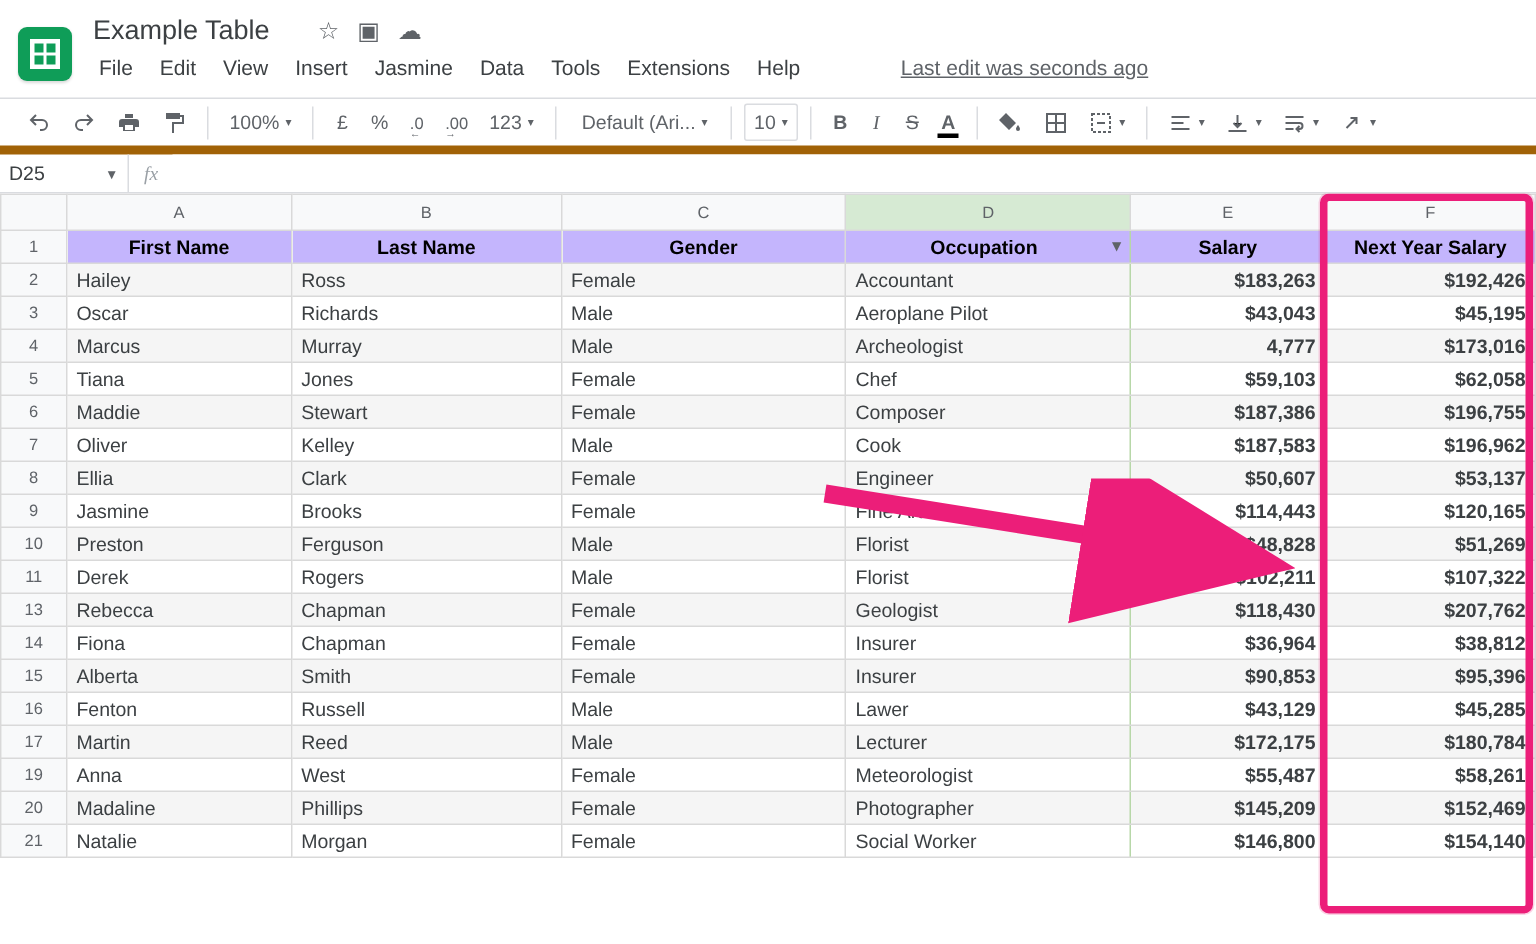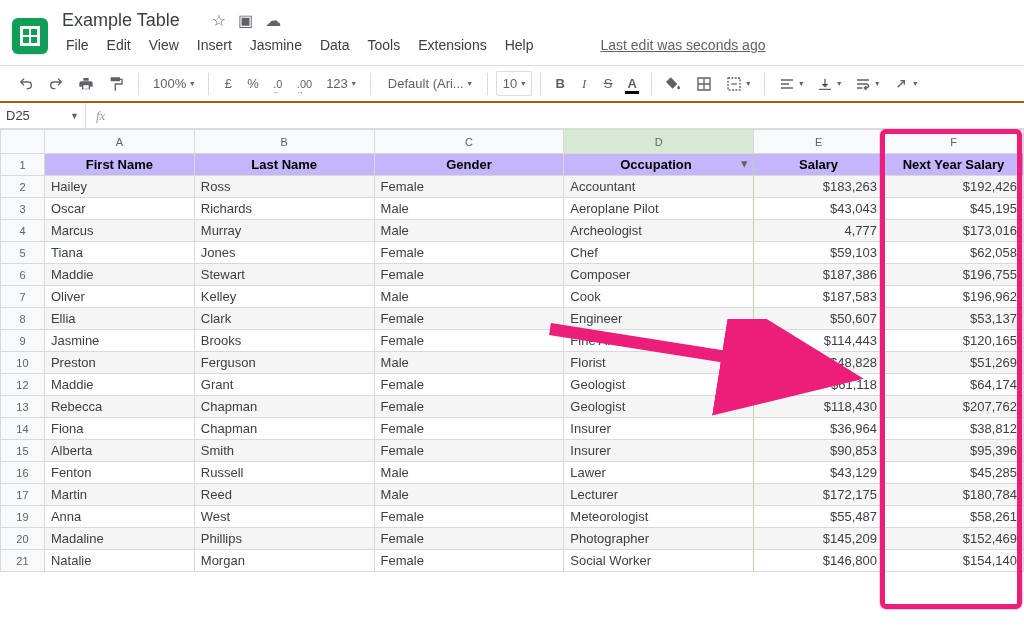--- a/index.html
+++ b/index.html
@@ -50,21 +50,21 @@
     gap: 2px;
     padding: 0 12px 6px 58px;
     font-size: 14px;
     color: #3c4043;
   }
   .menubar .menu-item { padding: 4px 8px; cursor: pointer; border-radius: 3px; }
   .last-edit { color: #5f6368; text-decoration: underline; margin-left: 12px; cursor: pointer; padding-left: 45px; }
   
   .toolbar {
     border-top: 1px solid #dadce0;
-    border-bottom: 2px solid #a16207;
+    border-bottom: 6px solid #a16207;
     padding: 4px 12px;
     display: flex;
     align-items: center;
     gap: 2px;
     font-size: 13px;
     color: #5f6368;
     height: 38px;
   }
   .tb-btn {
     padding: 4px 6px;
@@ -137,21 +137,21 @@
     overflow: hidden;
     white-space: nowrap;
   }
   tr.header-row td.cell {
     background: #c4b5fd;
     font-weight: bold;
     text-align: center;
     color: #000;
   }
   tr.data-row:nth-child(even) td.cell { background: #f5f5f5; }
-  td.cell.right { text-align: right; }
+  td.cell.right { text-align: right; font-weight: bold; }
   
   th.colhead.sel-col { background: #d6ead3; }
   td.cell.sel-col-border { border-left-color: #b7d7a8; border-right-color: #b7d7a8; }
   
   .filter-ic { float: right; font-size: 11px; color: #5f6368; }
   
   .annot-box {
     position: absolute;
     border: 5px solid #ec1e79;
     border-radius: 6px;
@@ -399,27 +399,27 @@
         <tr class="data-row">
           <td class="rowhead">10</td>
           <td class="cell">Preston</td>
           <td class="cell">Ferguson</td>
           <td class="cell">Male</td>
           <td class="cell sel-col-border">Florist</td>
           <td class="cell right">$48,828</td>
           <td class="cell right">$51,269</td>
         </tr>
         <tr class="data-row">
-          <td class="rowhead">12</td>
-          <td class="cell">Maddie</td>
-          <td class="cell">Grant</td>
-          <td class="cell">Female</td>
-          <td class="cell sel-col-border">Geologist</td>
-          <td class="cell right">$61,118</td>
-          <td class="cell right">$64,174</td>
+          <td class="rowhead">11</td>
+          <td class="cell">Derek</td>
+          <td class="cell">Rogers</td>
+          <td class="cell">Male</td>
+          <td class="cell sel-col-border">Florist</td>
+          <td class="cell right">$102,211</td>
+          <td class="cell right">$107,322</td>
         </tr>
         <tr class="data-row">
           <td class="rowhead">13</td>
           <td class="cell">Rebecca</td>
           <td class="cell">Chapman</td>
           <td class="cell">Female</td>
           <td class="cell sel-col-border">Geologist</td>
           <td class="cell right">$118,430</td>
           <td class="cell right">$207,762</td>
         </tr>

